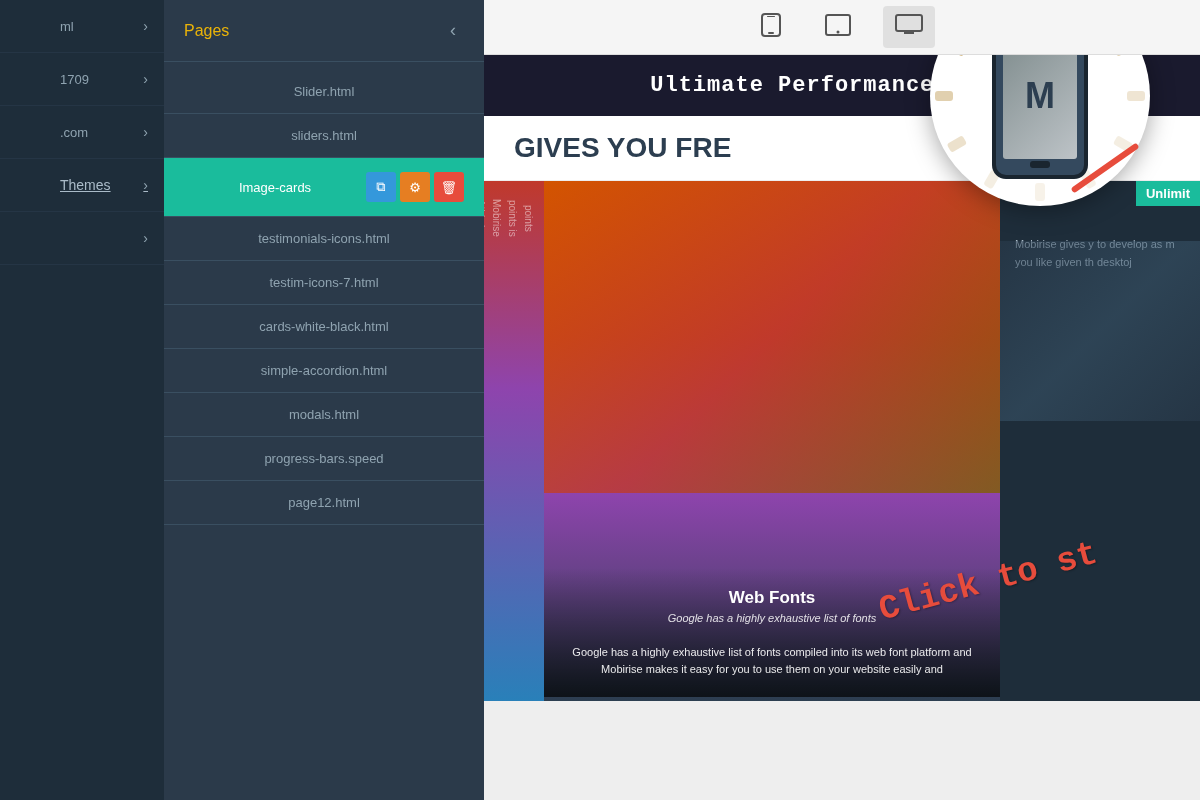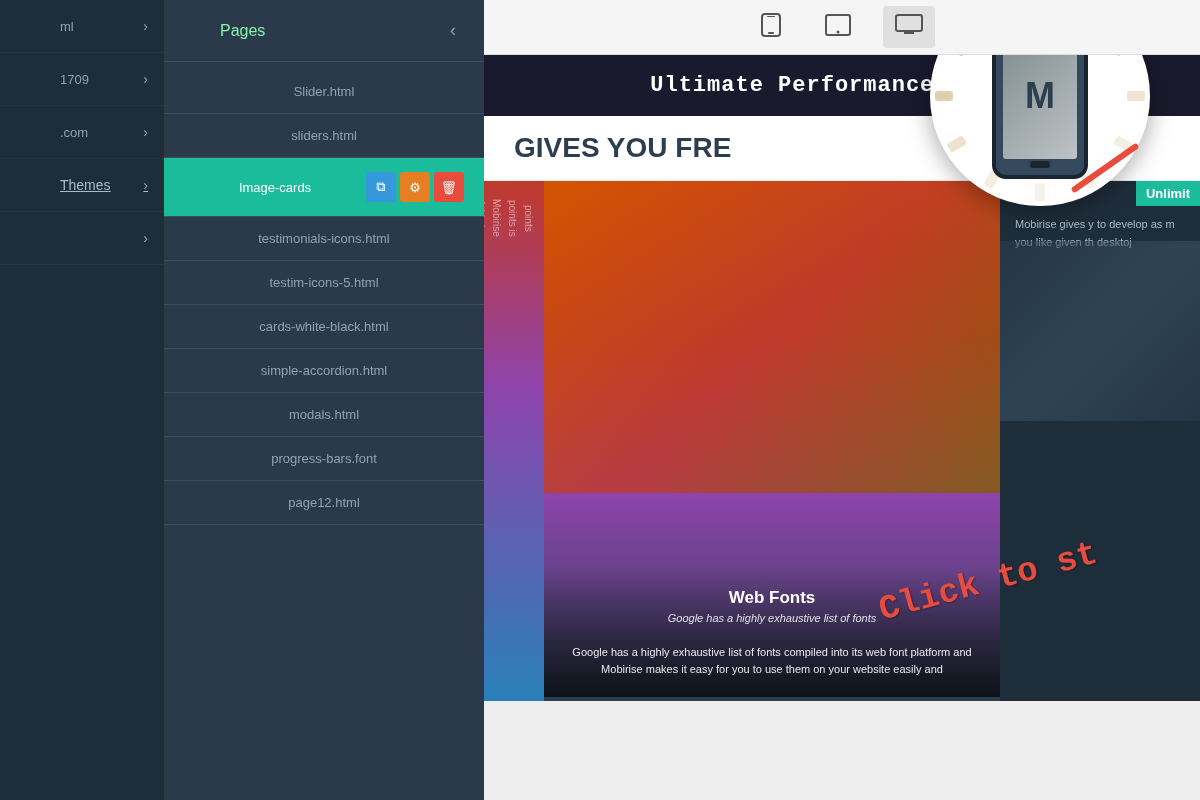--- a/index.html
+++ b/index.html
@@ -49,21 +49,21 @@
       display: flex;
       align-items: center;
       justify-content: space-between;
       padding: 16px 20px;
       color: #c5d5e0;
       font-size: 16px;
       font-weight: 500;
       background: #2b3a4a;
       border-bottom: 1px solid #3a4f61;
     }
-    .pages-header-title { font-size: 16px; color: #86efac; margin-left: 36px; }
+    .pages-header-title { font-size: 16px; color: #eab308; }
     .pages-close-btn {
       background: none;
       border: none;
       color: #8fa3b0;
       font-size: 18px;
       cursor: pointer;
       padding: 4px 8px;
     }
     .pages-list {
       overflow-y: auto;
@@ -210,33 +210,33 @@
       <div class="page-item-actions">
         <button class="page-action-btn btn-copy">⧉</button>
         <button class="page-action-btn btn-settings">⚙</button>
         <button class="page-action-btn btn-delete">🗑</button>
       </div>
     </div>
     <div class="page-item">
       <span class="page-item-name">testimonials-icons.html</span>
     </div>
     <div class="page-item">
-      <span class="page-item-name">testim-icons-5.html</span>
+      <span class="page-item-name">testim-icons-7.html</span>
     </div>
     <div class="page-item">
       <span class="page-item-name">cards-white-black.html</span>
     </div>
     <div class="page-item">
       <span class="page-item-name">simple-accordion.html</span>
     </div>
     <div class="page-item">
       <span class="page-item-name">modals.html</span>
     </div>
     <div class="page-item">
-      <span class="page-item-name">progress-bars.font</span>
+      <span class="page-item-name">progress-bars.speed</span>
     </div>
     <div class="page-item">
       <span class="page-item-name">page12.html</span>
     </div>
 
   </div>
 </div>
 
 <div class="main-area">
 
@@ -324,21 +324,21 @@
 
           <div style="position: absolute; top: 0; left: 0; right: 0; height: 60%; background: linear-gradient(135deg, #d35400 0%, #c0392b 50%, #7f6000 100%); opacity: 0.8;"></div>
         </div>
 
         <div style="width: 200px; background: #1e2d3a; color: #fff; padding: 15px; overflow: hidden; position: relative; flex-shrink: 0;">
 
           <div style="position: absolute; top: 0; right: 0; background: #1abc9c; color: #fff; padding: 5px 10px; font-size: 13px; font-weight: bold;">
             <span>Unlimit</span>
           </div>
 
-          <div style="margin-top: 20px; font-size: 11px; line-height: 1.6; color: #aabbc8;">
+          <div style="margin-top: 40px; font-size: 11px; line-height: 1.6; color: #aabbc8;">
             <span>Mobirise gives y
 to develop as m
 you like given th
 desktoj</span>
           </div>
 
           <div style="position: absolute; top: 60px; left: 0; right: 0; height: 180px; background: linear-gradient(135deg, #2c3e50 0%, #3d5a70 50%, #2c3e50 100%); opacity: 0.5;"></div>
         </div>
 
         <div style="position: absolute; bottom: 100px; right: 100px; color: #e74c3c; font-family: 'Courier New', monospace; font-size: 34px; font-weight: 900; transform: rotate(-15deg); z-index: 15; white-space: nowrap; text-shadow: 1px 1px 2px rgba(0,0,0,0.3);">

